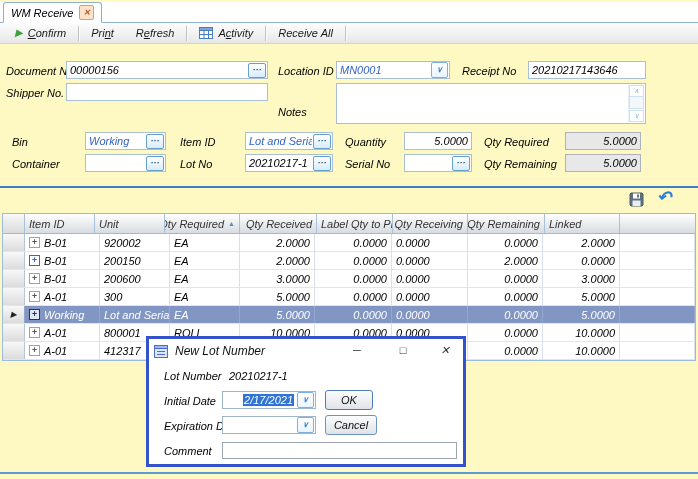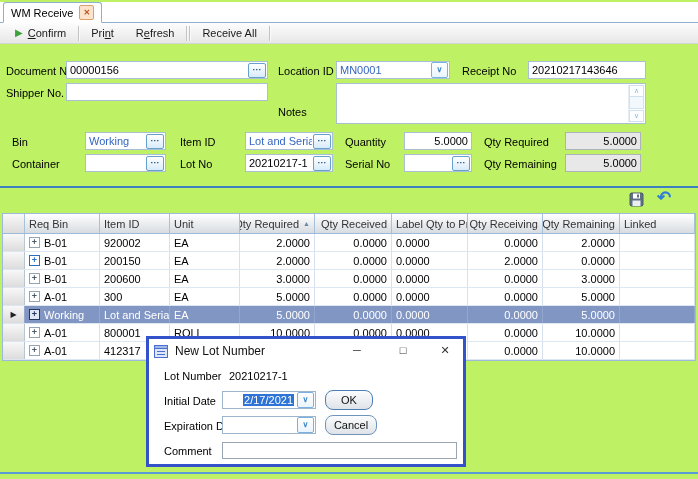--- a/index.html
+++ b/index.html
@@ -1,18 +1,18 @@
 <!DOCTYPE html>
 <html><head>
 <meta charset="utf-8">
 <style>
   html,body { margin:0; padding:0; background:#fff; }
   .app {
     position:relative; width:698px; height:479px; overflow:hidden;
-    background:#bef264; font-family:"Liberation Sans", sans-serif; font-size:11px; color:#000;
+    background:#fef9c3; font-family:"Liberation Sans", sans-serif; font-size:11px; color:#000;font-style:italic;
   }
   
   .tabbar { position:absolute; top:2px; left:0; width:698px; height:20px; border-bottom:1px solid #8fb0cd; background:#fff; }
   .tab {
     position:absolute; left:3px; top:0; height:19px; background:#fff;
     border:1px solid #8fb0cd; border-bottom:1px solid #fff; border-radius:3px 3px 0 0;
     display:flex; align-items:center; gap:6px; padding:0 7px; z-index:2;
   }
   .tab-close {
     width:13px; height:13px; background:#fbe4cb; border:1px solid #dd9f66; border-radius:2px;
@@ -86,21 +86,21 @@
   
   .dialog { position:absolute; left:146px; top:336px; width:320px; height:131px; background:#fff; border:3px solid #3452c9; box-sizing:border-box; z-index:10; }
   .dlg-title { position:absolute; top:0; left:0; right:0; height:24px; display:flex; align-items:center; gap:7px; padding-left:5px; font-size:12px; color:#111; }
   .dlg-winbtn { position:absolute; top:2px; width:20px; height:18px; display:flex; align-items:center; justify-content:center; color:#333; }
   .dlg-lbl { position:absolute; white-space:nowrap; color:#000;padding-left:7px; }
   .dlg-field { position:absolute; border:1px solid #9eb6cc; background:#fff; box-sizing:border-box; height:18px; display:flex; align-items:center;padding-left:12px; }
   .dlg-field .val { flex:1; padding:0 2px; text-align:right; white-space:nowrap; overflow:hidden; }
   .sel-text { background:#2e74d6; color:#fff; padding:0 1px; }
   .dlg-input { position:absolute; border:1px solid #9aa6b2; background:#fff; box-sizing:border-box; height:17px; }
   .dlg-btn {
-    position:absolute; width:48px; height:20px; box-sizing:border-box; border:1px solid #6f94bb; border-radius:8px;
+    position:absolute; width:48px; height:20px; box-sizing:border-box; border:1px solid #6f94bb; border-radius:3px;
     background:linear-gradient(#fbfcfd,#dfe3e8); display:flex; align-items:center; justify-content:center; color:#111;
   }
   .dlg-btn.ok { border-color:#4d7fb5; }
   
   .bline { position:absolute; left:0; top:472px; width:698px; height:2px; background:#5b9bd5; }
 </style>
 </head>
 <body>
 
 <div class="app">
@@ -118,20 +118,32 @@
       <span><span></span><span class="key">C</span><span>onfirm</span></span>
     </div>
     <div class="tb-sep"></div>
     <div class="tb-btn">
       <span><span>Pri</span><span class="key">n</span><span>t</span></span>
     </div>
     <div class="tb-btn">
       <span><span>R</span><span class="key">e</span><span>fresh</span></span>
     </div>
     <div class="tb-sep"></div>
+    <div class="tb-btn">
+      <span style="display:flex;">
+        <svg width="14" height="12" viewBox="0 0 14 12">
+            <rect x="0.5" y="0.5" width="13" height="11" fill="#ffffff" stroke="#4a7ebb"></rect>
+            <rect x="0.5" y="0.5" width="13" height="3" fill="#7aa7d8" stroke="#4a7ebb"></rect>
+            <line x1="5" y1="3.5" x2="5" y2="11.5" stroke="#4a7ebb"></line>
+            <line x1="9.5" y1="3.5" x2="9.5" y2="11.5" stroke="#4a7ebb"></line>
+            <line x1="0.5" y1="7.5" x2="13.5" y2="7.5" stroke="#4a7ebb"></line>
+          </svg>
+      </span>
+      <span><span>A</span><span class="key">c</span><span>tivity</span></span>
+    </div>
     <div class="tb-sep"></div>
     <div class="tb-btn">
       <span><span>Receive All</span><span class="key"></span><span></span></span>
     </div>
     <div class="tb-sep"></div>
   </div>
 
   <span class="lbl" style="left:6px; top:65px;">Document No</span>
   <div class="field" style="left:66px; top:61px; width:202px;">
     <span class="val">00000156</span>
@@ -219,23 +231,20 @@
         </svg>
     </span>
   </div>
   <div class="mini-btn" style="left:655px; top:188px;">
     <span class="undo-glyph">↶</span>
   </div>
 
   <div class="grid">
       <div class="g-head">
         <div class="g-hcell" style="width: 22px; background: linear-gradient(rgb(248, 248, 248), rgb(220, 220, 220));"></div>
-        <div class="g-hcell" style="width: 75px;">
-          <span>Req Bin</span>
-        </div>
         <div class="g-hcell" style="width: 70px;">
           <span>Item ID</span>
         </div>
         <div class="g-hcell" style="width: 70px;">
           <span>Unit</span>
         </div>
         <div class="g-hcell right" style="width: 75px;">
           <span>Qty Required</span>
           <span class="sort-arrow">▲</span>
         </div>

